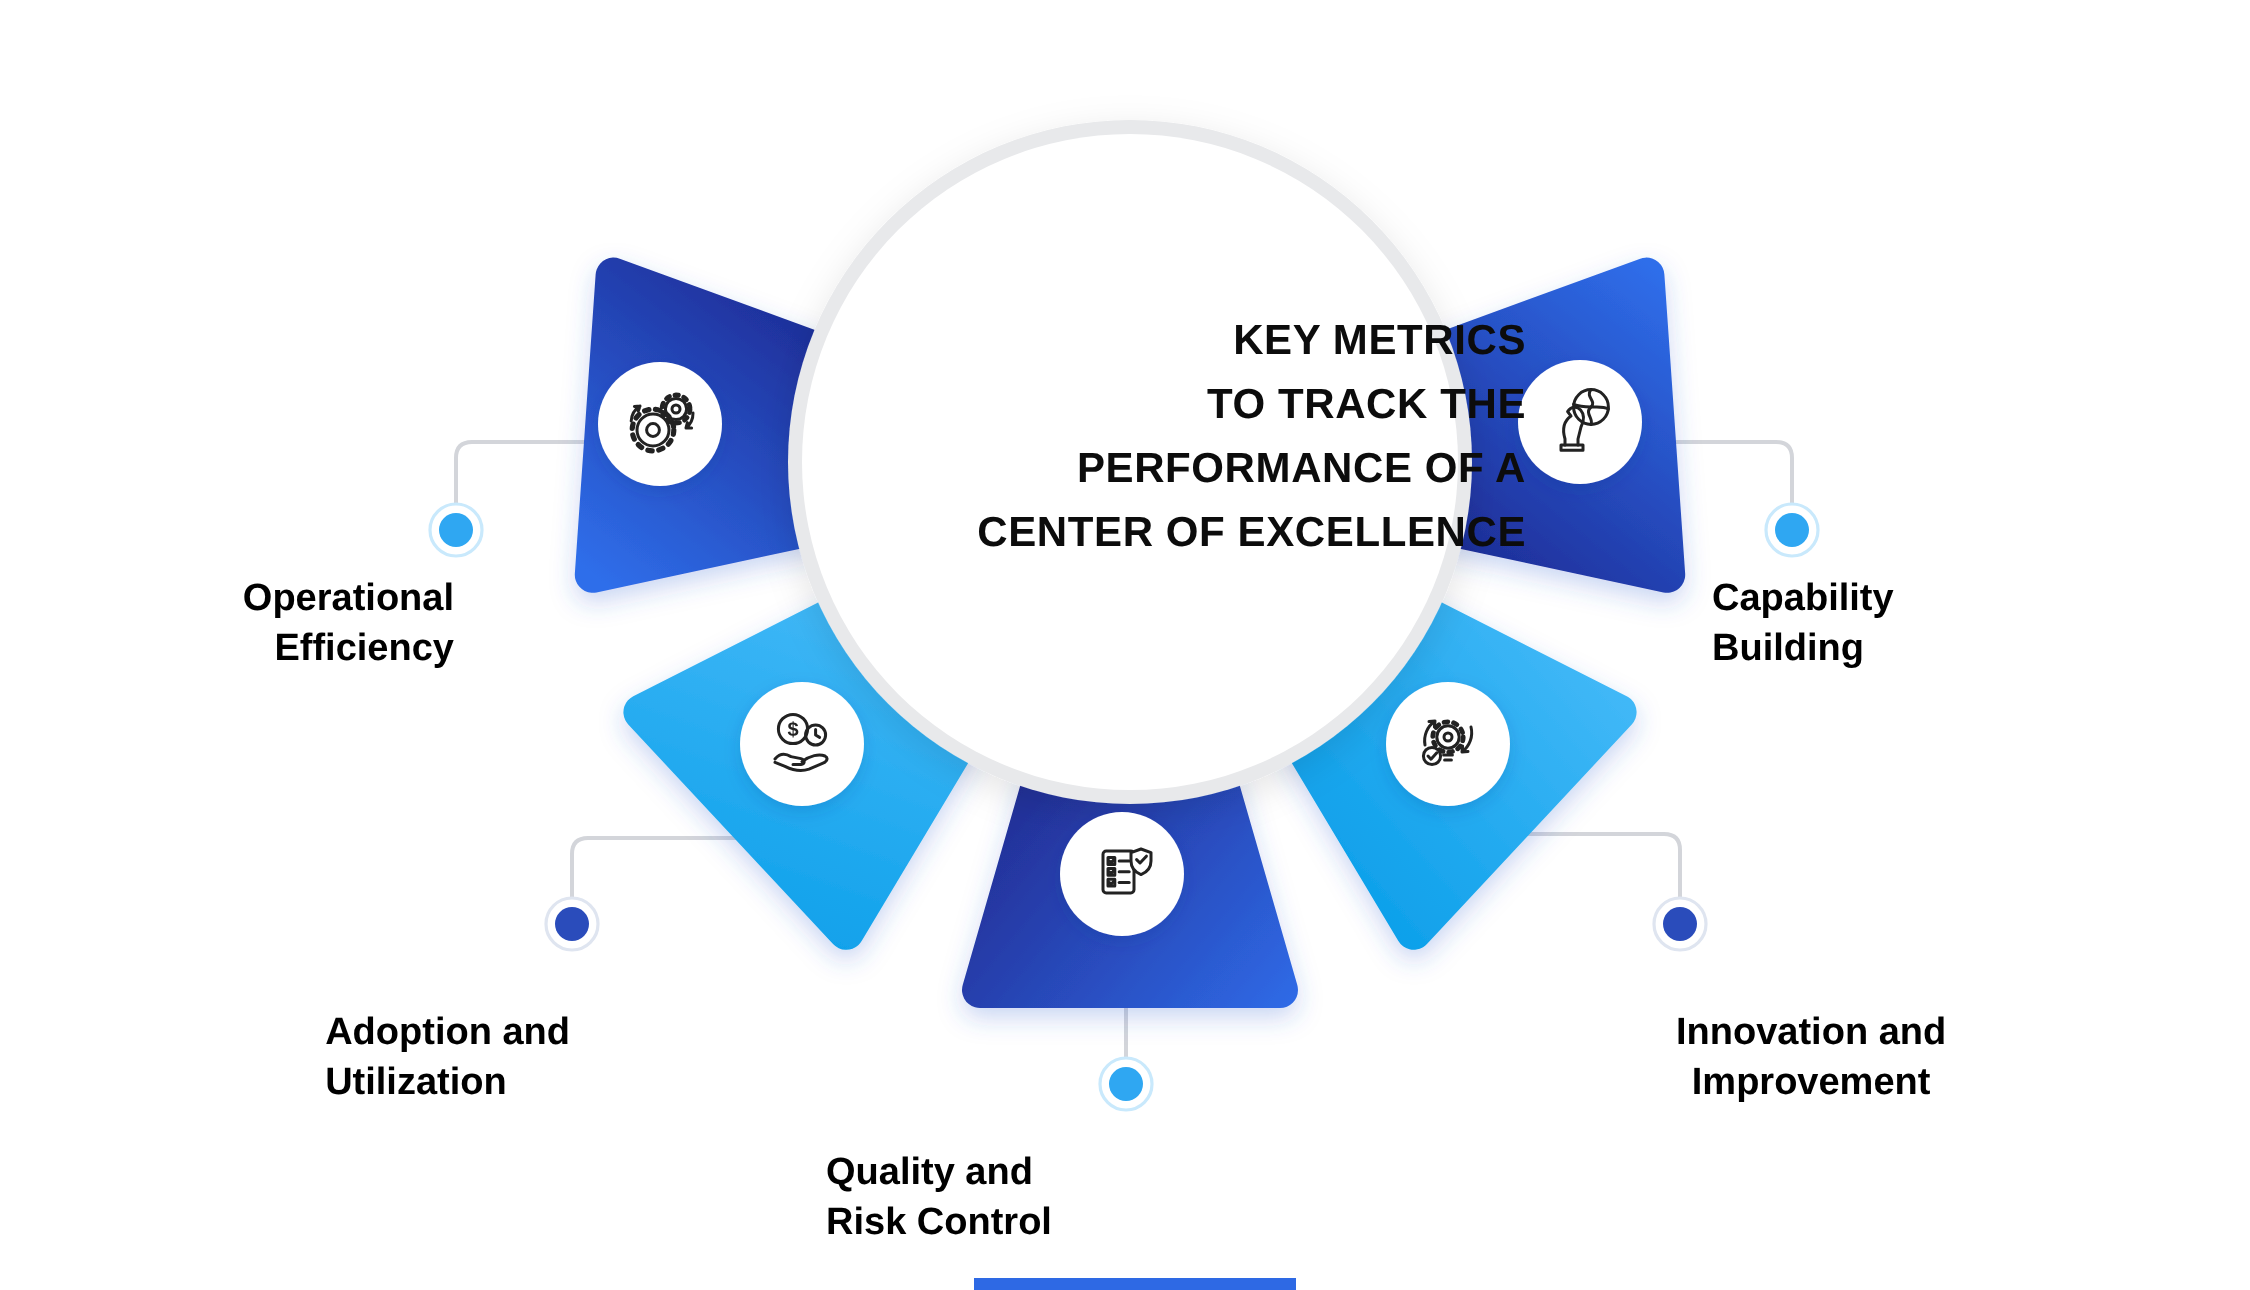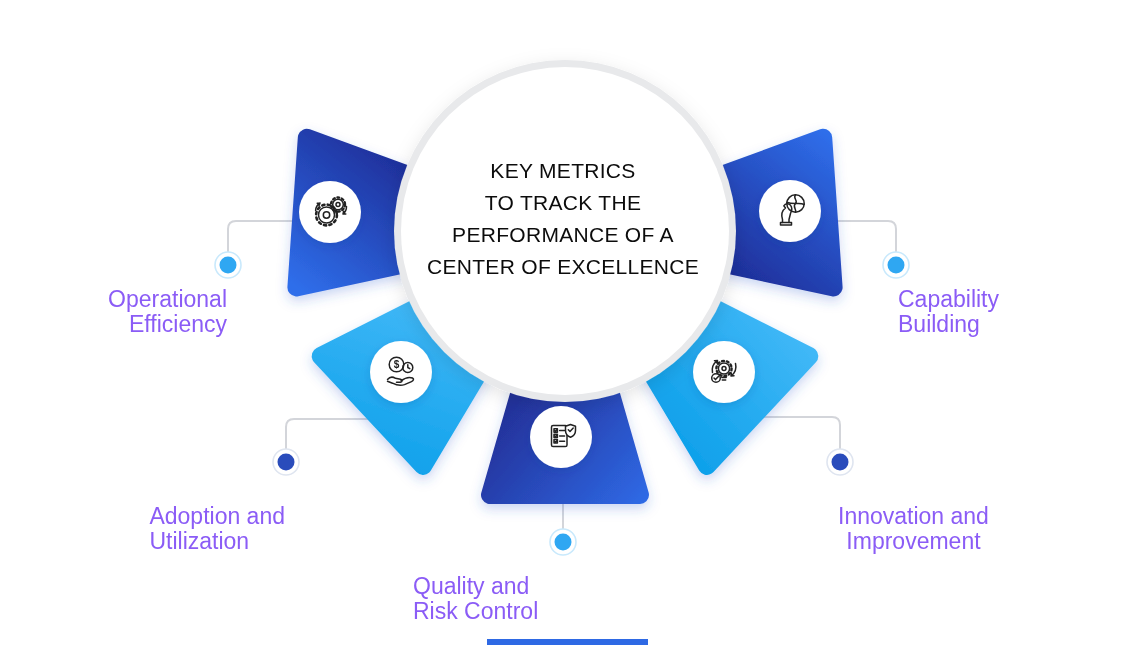--- a/index.html
+++ b/index.html
@@ -1,29 +1,29 @@
 <!DOCTYPE html>
 <html><head>
 <meta charset="utf-8">
 <style>
   html,body{margin:0;padding:0;background:#fff;}
   .canvas{position:relative;width:1125px;height:645px;background:#fff;overflow:hidden;
           font-family:"Liberation Sans",sans-serif;}
   svg.scene{position:absolute;left:0;top:0;}
   .center-title{
     position:absolute;left:363px;top:155px;width:400px;
-    text-align:center;font-weight:400;font-size:21px;line-height:32px;
+    text-align:right;font-weight:700;font-size:21px;line-height:32px;
     letter-spacing:.3px;color:#0c0c0c;white-space:pre-line;
   }
   .metric-label{
-    position:absolute;font-weight:400;font-size:23px;line-height:25px;
-    color:#8b5cf6;white-space:pre-line;
+    position:absolute;font-weight:700;font-size:19px;line-height:25px;
+    color:#000000;white-space:pre-line;
   }
   .label-op{right:898px;top:287px;text-align:right;}
-  .label-cap{left:898px;top:287px;text-align:left;}
+  .label-cap{left:856px;top:287px;text-align:left;}
   .label-adopt{right:840px;top:504px;}
   .label-qual{left:413px;top:574px;width:300px;text-align:left;}
   .label-inn{left:838px;top:504px;text-align:center;}
   .bottom-bar{position:absolute;left:487px;top:639px;width:161px;height:6px;background:#2e69e4;}
   .icon{stroke:#222;stroke-width:1.5;fill:none;stroke-linecap:round;stroke-linejoin:round;}
 </style>
 </head>
 <body>
 
 <div class="canvas">

